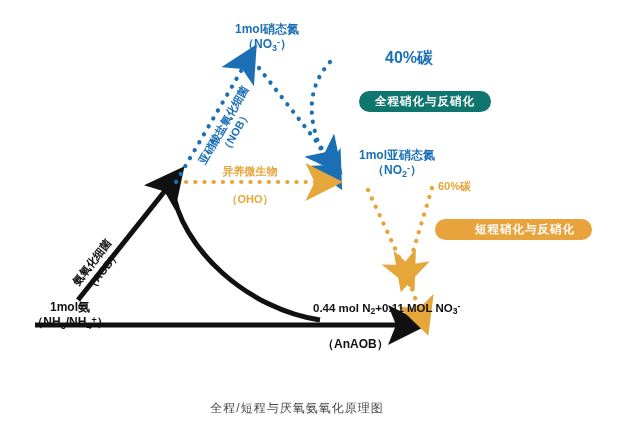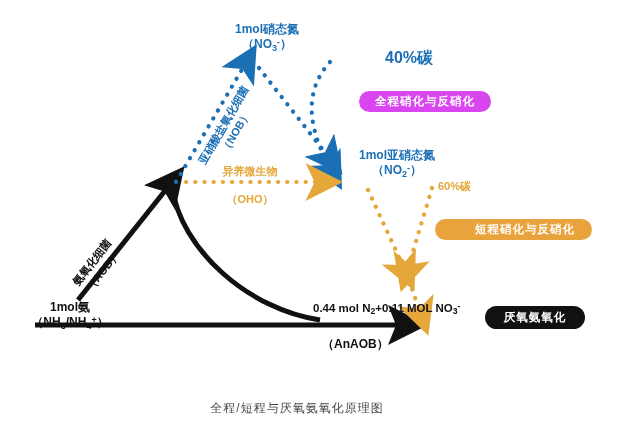--- a/index.html
+++ b/index.html
@@ -13,21 +13,21 @@
   .lbl{position:absolute;white-space:nowrap;line-height:1.25;}
   .blue{color:#1b6fb5;font-weight:bold;}
   .orange{color:#e5a63a;font-weight:bold;}
   .black{color:#111111;font-weight:bold;}
   .center{text-align:center;transform:translateX(-50%);}
   .pill{
     position:absolute;border-radius:999px;color:#ffffff;font-weight:bold;
     display:flex;align-items:center;justify-content:center;
     letter-spacing:1px;white-space:nowrap;
   }
-  .pill-blue{background:#d946ef;}
+  .pill-blue{background:#0f766e;}
   .pill-orange{background:#e8a33c;}
   .pill-black{background:#111111;}
   .rot{transform-origin:left top;}
   #caption{
     position:absolute;left:0;right:0;top:400px;text-align:center;
     color:#4a4a4a;font-size:12px;letter-spacing:1px;margin-left:13px;
   }
 </style>
 </head>
 <body>
@@ -123,17 +123,16 @@
   <div class="lbl orange" style="left:438px;top:180px;font-size:11px;">60%碳</div>
 
   <div class="lbl black" style="left:313px;top:301px;font-size:11.5px;"><span>0.44 mol  N</span><span style="font-size:75%;vertical-align:-0.25em;">2</span><span>+0.11 MOL NO</span><span style="font-size:75%;vertical-align:-0.25em;">3</span><span style="font-size:75%;vertical-align:0.38em;">-</span></div>
 
   <div class="lbl black" style="left:322px;top:337px;font-size:12px;">（AnAOB）</div>
 
   <div class="pill pill-blue" style="left:359px;top:91px;width:132px;height:21px;font-size:11.5px;">全程硝化与反硝化</div>
 
   <div class="pill pill-orange" style="left:435px;top:219px;width:134px;height:21px;font-size:11.5px;padding-left:23px;">短程硝化与反硝化</div>
 
-  <div class="pill pill-black" style="left:485px;top:306px;width:100px;height:23px;font-size:11.5px;">厌氧氨氧化</div>
 
   <div id="caption">全程/短程与厌氧氨氧化原理图</div>
 
 </div>
 
 </body></html>

